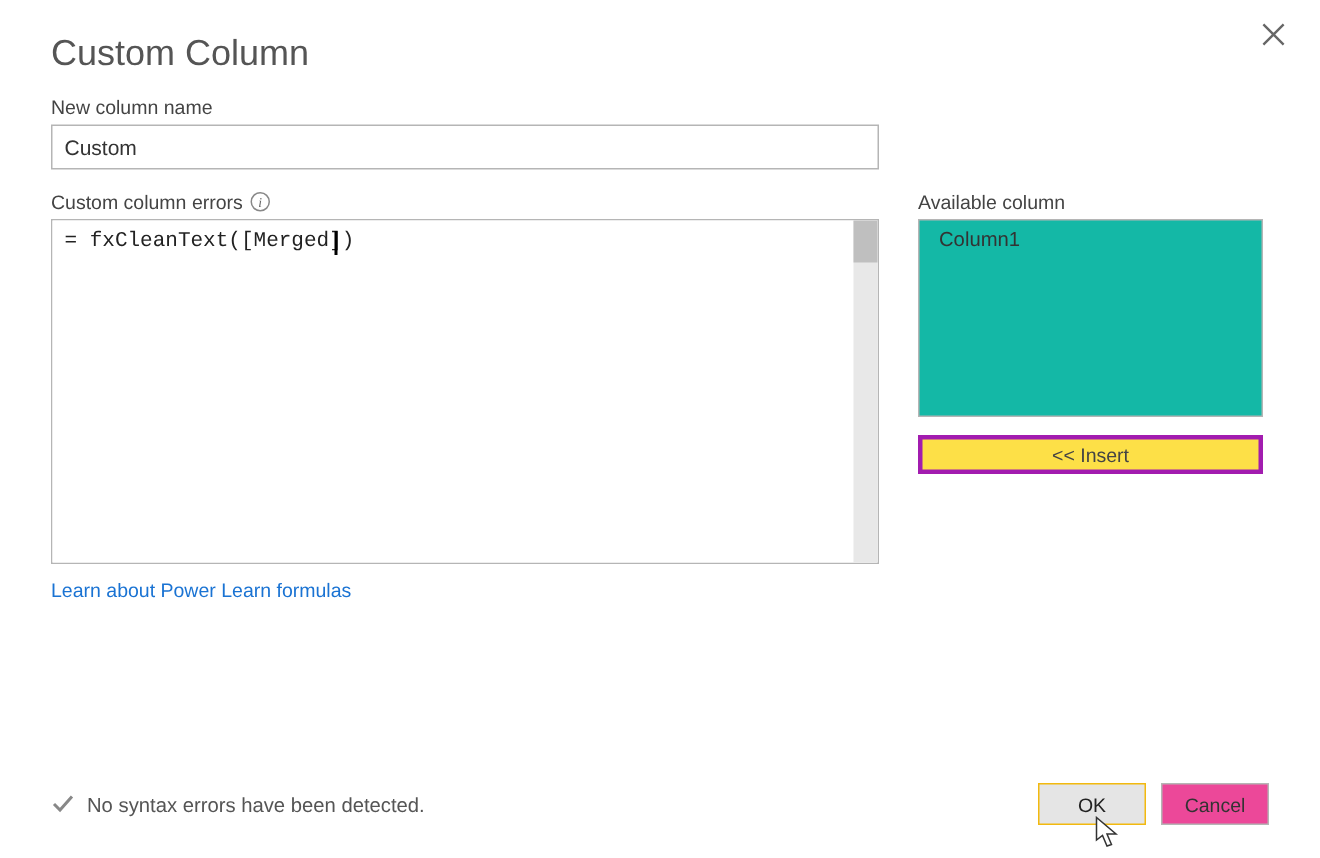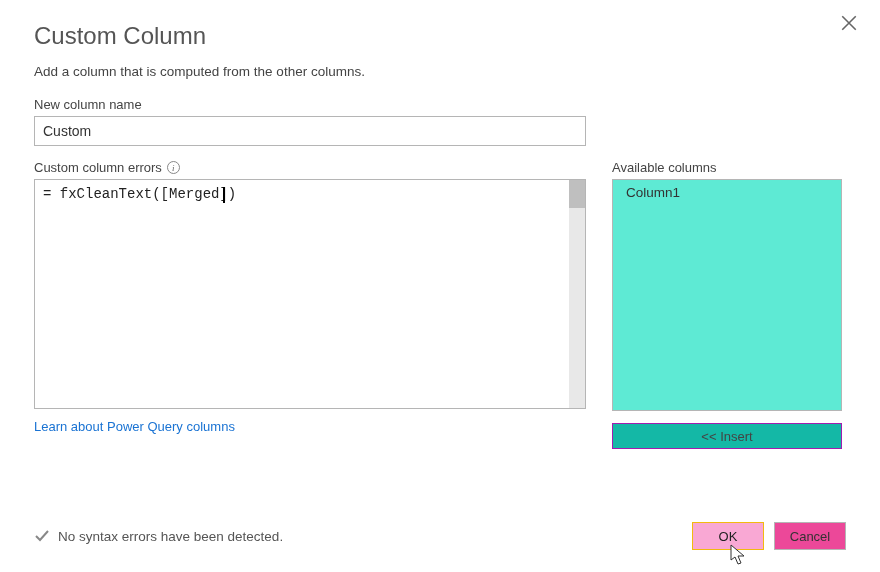--- a/index.html
+++ b/index.html
@@ -129,42 +129,42 @@
     .learn-link {
       display: inline-block;
       margin-top: 10px;
       color: #1a73d3;
       font-size: 13px;
       text-decoration: none;
       cursor: pointer;
     }
     .avail-box {
       width: 230px;
-      height: 232px;
-      border: 1px solid #b5b5b5;
-      background: #5eead4;
+      height: 132px;
+      border: 1px solid #b5b5b5;
+      background: #14b8a6;
       overflow: hidden;
     }
     .avail-item {
       padding: 5px 10px;
       font-size: 13.5px;
       color: #333;
       cursor: pointer;
       border-left: 3px solid transparent;
     }
     .avail-item.selected {
       background: #f0f0f0;
       border-left: 3px solid #f2c811;
     }
     .insert-btn {
       margin-top: 12px;
       width: 230px;
       height: 26px;
-      border: 1px solid #a21caf;
-      background: #14b8a6;
+      border: 3px solid #a21caf;
+      background: #fde047;
       font-size: 13px;
       color: #444;
       cursor: pointer;
       font-family: inherit;
     }
     .footer {
       position: absolute;
       bottom: 22px;
       left: 34px;
       right: 34px;
@@ -195,21 +195,21 @@
       height: 28px;
       border: 1px solid #b5b5b5;
       background: #ec4899;
       font-size: 13px;
       color: #333;
       cursor: pointer;
       font-family: inherit;
       padding: 0 14px;
     }
     .btn.primary {
-      background: #f9a8d4;
+      background: #e5e5e5;
       border-color: #f2b90f;
       color: #222;
     }
     .pointer {
       position: absolute;
       bottom: 6px;
       right: 132px;
       width: 18px;
       height: 22px;
       pointer-events: none;
@@ -220,43 +220,42 @@
 
 <div class="dialog">
 
   <div class="close-icon">
     <svg viewBox="0 0 16 16">
         <path d="M2 2 L14 14 M14 2 L2 14" stroke="currentColor" stroke-width="1.4" fill="none"></path>
       </svg>
   </div>
 
   <h1>Custom Column</h1>
-  <p class="subtitle">Add a column that is computed from the other columns.</p>
 
   <div class="label">New column name</div>
   <input class="name-input" type="text" value="Custom" style="">
 
   <div class="columns-row">
     <div class="left-col">
       <div class="label">
         <span>Custom column errors</span>
         <span class="info-icon">i</span>
       </div>
       <div class="formula-wrap">
         <textarea class="formula-area" spellcheck="false" style="">= fxCleanText([Merged])</textarea>
         <div class="cursor-bar"></div>
         <div class="formula-scroll">
           <div class="formula-thumb"></div>
         </div>
       </div>
-      <a class="learn-link">Learn about Power Query columns</a>
+      <a class="learn-link">Learn about Power Learn formulas</a>
     </div>
 
     <div class="right-col">
-      <div class="label">Available columns</div>
+      <div class="label">Available column</div>
       <div class="avail-box">
         <div class="avail-item">Column1</div>
       </div>
       <button class="insert-btn">&lt;&lt; Insert</button>
     </div>
   </div>
 
   <div class="footer">
     <div class="status">
       <span class="check-icon">

